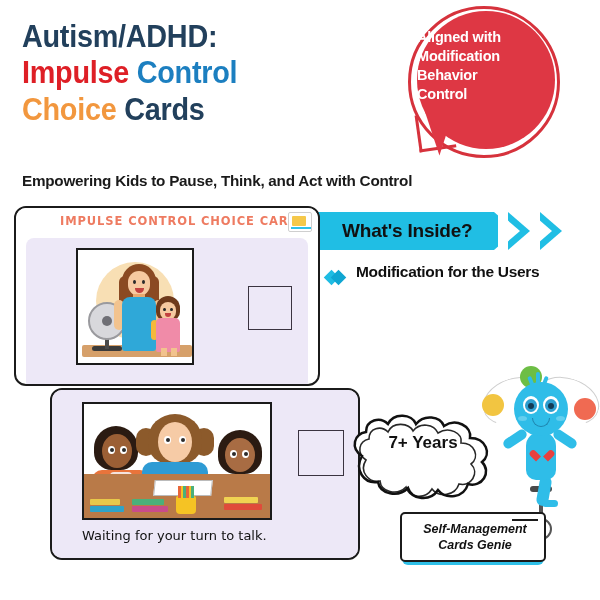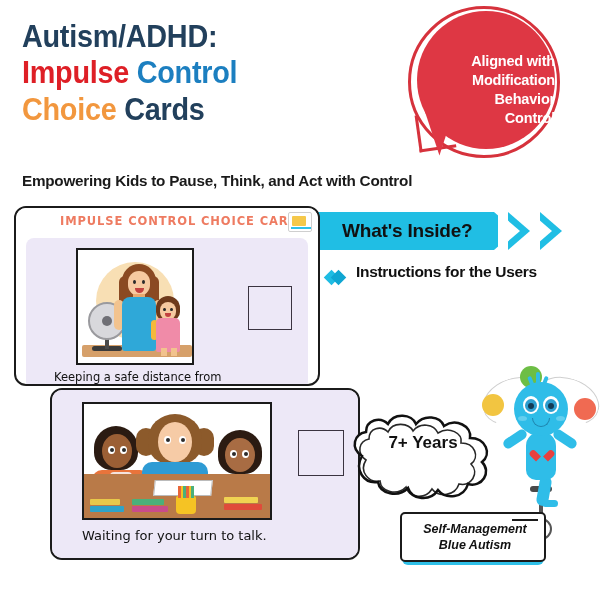--- a/index.html
+++ b/index.html
@@ -57,24 +57,23 @@
   }
   .badge-tail {
     position:absolute; left:10px; top:108px;
     width:0;height:0;
     border-left:28px solid transparent;
     border-top:38px solid #DE3744;
     transform:rotate(18deg);
   }
   .badge-text {
     position:absolute; left:9px; top:22px; width:138px;
-    text-align:right; color:#ffffff;
+    text-align:left; color:#ffffff;
     font-size:14.5px; font-weight:bold; line-height:1.32;
     letter-spacing:-0.2px;
-    margin-top:24px;
   }
   .badge-text span { display:block; }
 
   
   .wi-banner {
     position:absolute; left:318px; top:212px;
     width:176px; height:38px;
     background:#20BEE4;
     color:#111;
   }
@@ -376,21 +375,21 @@
 </div>
 <div class="chev chev-a"></div>
 <div class="chev chev-b"></div>
 
 <div class="wi-list">
   <div class="wi-item">
     <div class="bul">
         <i class="b1"></i>
         <i class="b2"></i>
       </div>
-    <div class="txt">Instructions for the Users</div>
+    <div class="txt">Modification for the Users</div>
   </div>
 </div>
 
 <div class="card card1">
   <div class="hdr">
     <div class="ht">IMPULSE CONTROL CHOICE CARDS</div>
     <div class="logo-mini"></div>
   </div>
   <div class="body">
     <div class="pic-frame pic">
@@ -415,21 +414,20 @@
       <div class="g-face"></div>
       <div class="g-eye l"></div>
         <div class="g-eye r"></div>
       <div class="g-mouth"></div>
       <div class="g-armL"></div>
       <div class="g-body"></div>
       <div class="g-leg l"></div>
         <div class="g-leg r"></div>
     </div>
     <div class="resp-box"></div>
-    <div class="caption">Keeping a safe distance from</div>
   </div>
 </div>
 
 <div class="card card2">
   <div class="body">
     <div class="pic-frame pic">
       <div class="c2-bg"></div>
       <div class="kid k1">
         <div class="hair"></div>
           <div class="head"></div>
@@ -531,16 +529,16 @@
         <b></b>
       </i>
     </div>
   <div class="gn-smile"></div>
 </div>
 
 <div class="logo-bar"></div>
 <div class="logo-box">
   <div class="lt">
     <span>Self-Management</span>
-    <span>Blue Autism</span>
+    <span>Cards Genie</span>
   </div>
 </div>
 <div class="logo-dash"></div>
 
 </body></html>

